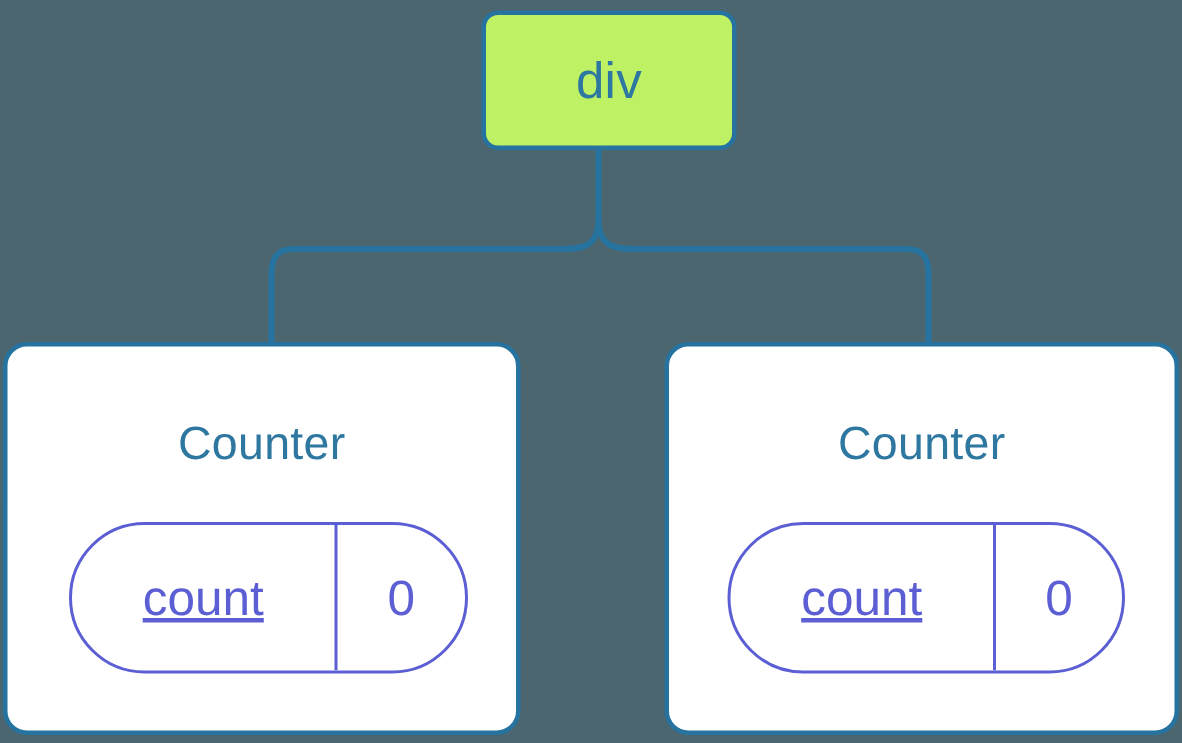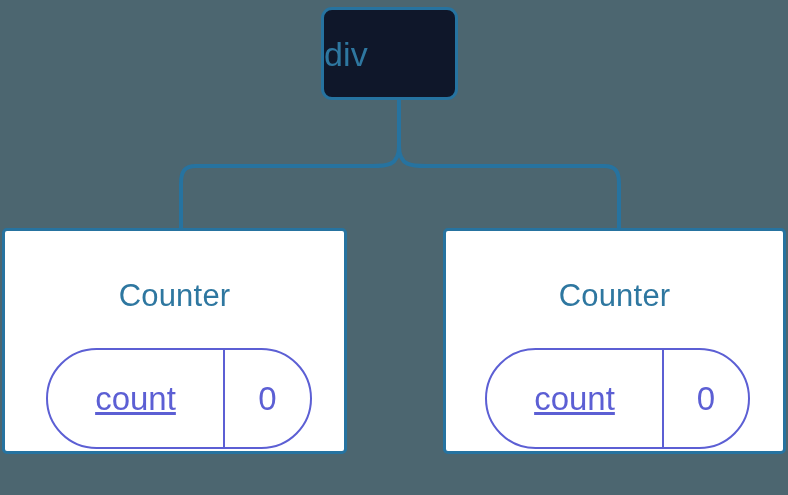--- a/index.html
+++ b/index.html
@@ -29,46 +29,47 @@
     width: 788px;
     height: 495px;
     z-index: 1;
   }
 
   
   .root-node {
     position: absolute;
     left: 321px;
     top: 7px;
-    width: 137px;
+    width: 170px;
     height: 93px;
     box-sizing: border-box;
-    background: #0f172a;
+    background: #bef264;
     border: 3px solid #2673a0;
     border-radius: 11px;
     display: flex;
     align-items: center;
+    justify-content: center;
     z-index: 3;
   }
   .root-label {
     color: #2e77a0;
     font-size: 34px;
     line-height: 1;
     letter-spacing: 0.2px;
   }
 
   
   .card {
     position: absolute;
     top: 228px;
-    height: 226px;
+    height: 262px;
     box-sizing: border-box;
     background: #ffffff;
     border: 3px solid #2673a0;
-    border-radius: 5px;
+    border-radius: 16px;
     z-index: 3;
   }
   .card-left {
     left: 2px;
     width: 345px;
   }
   .card-right {
     left: 443px;
     width: 343px;
   }

